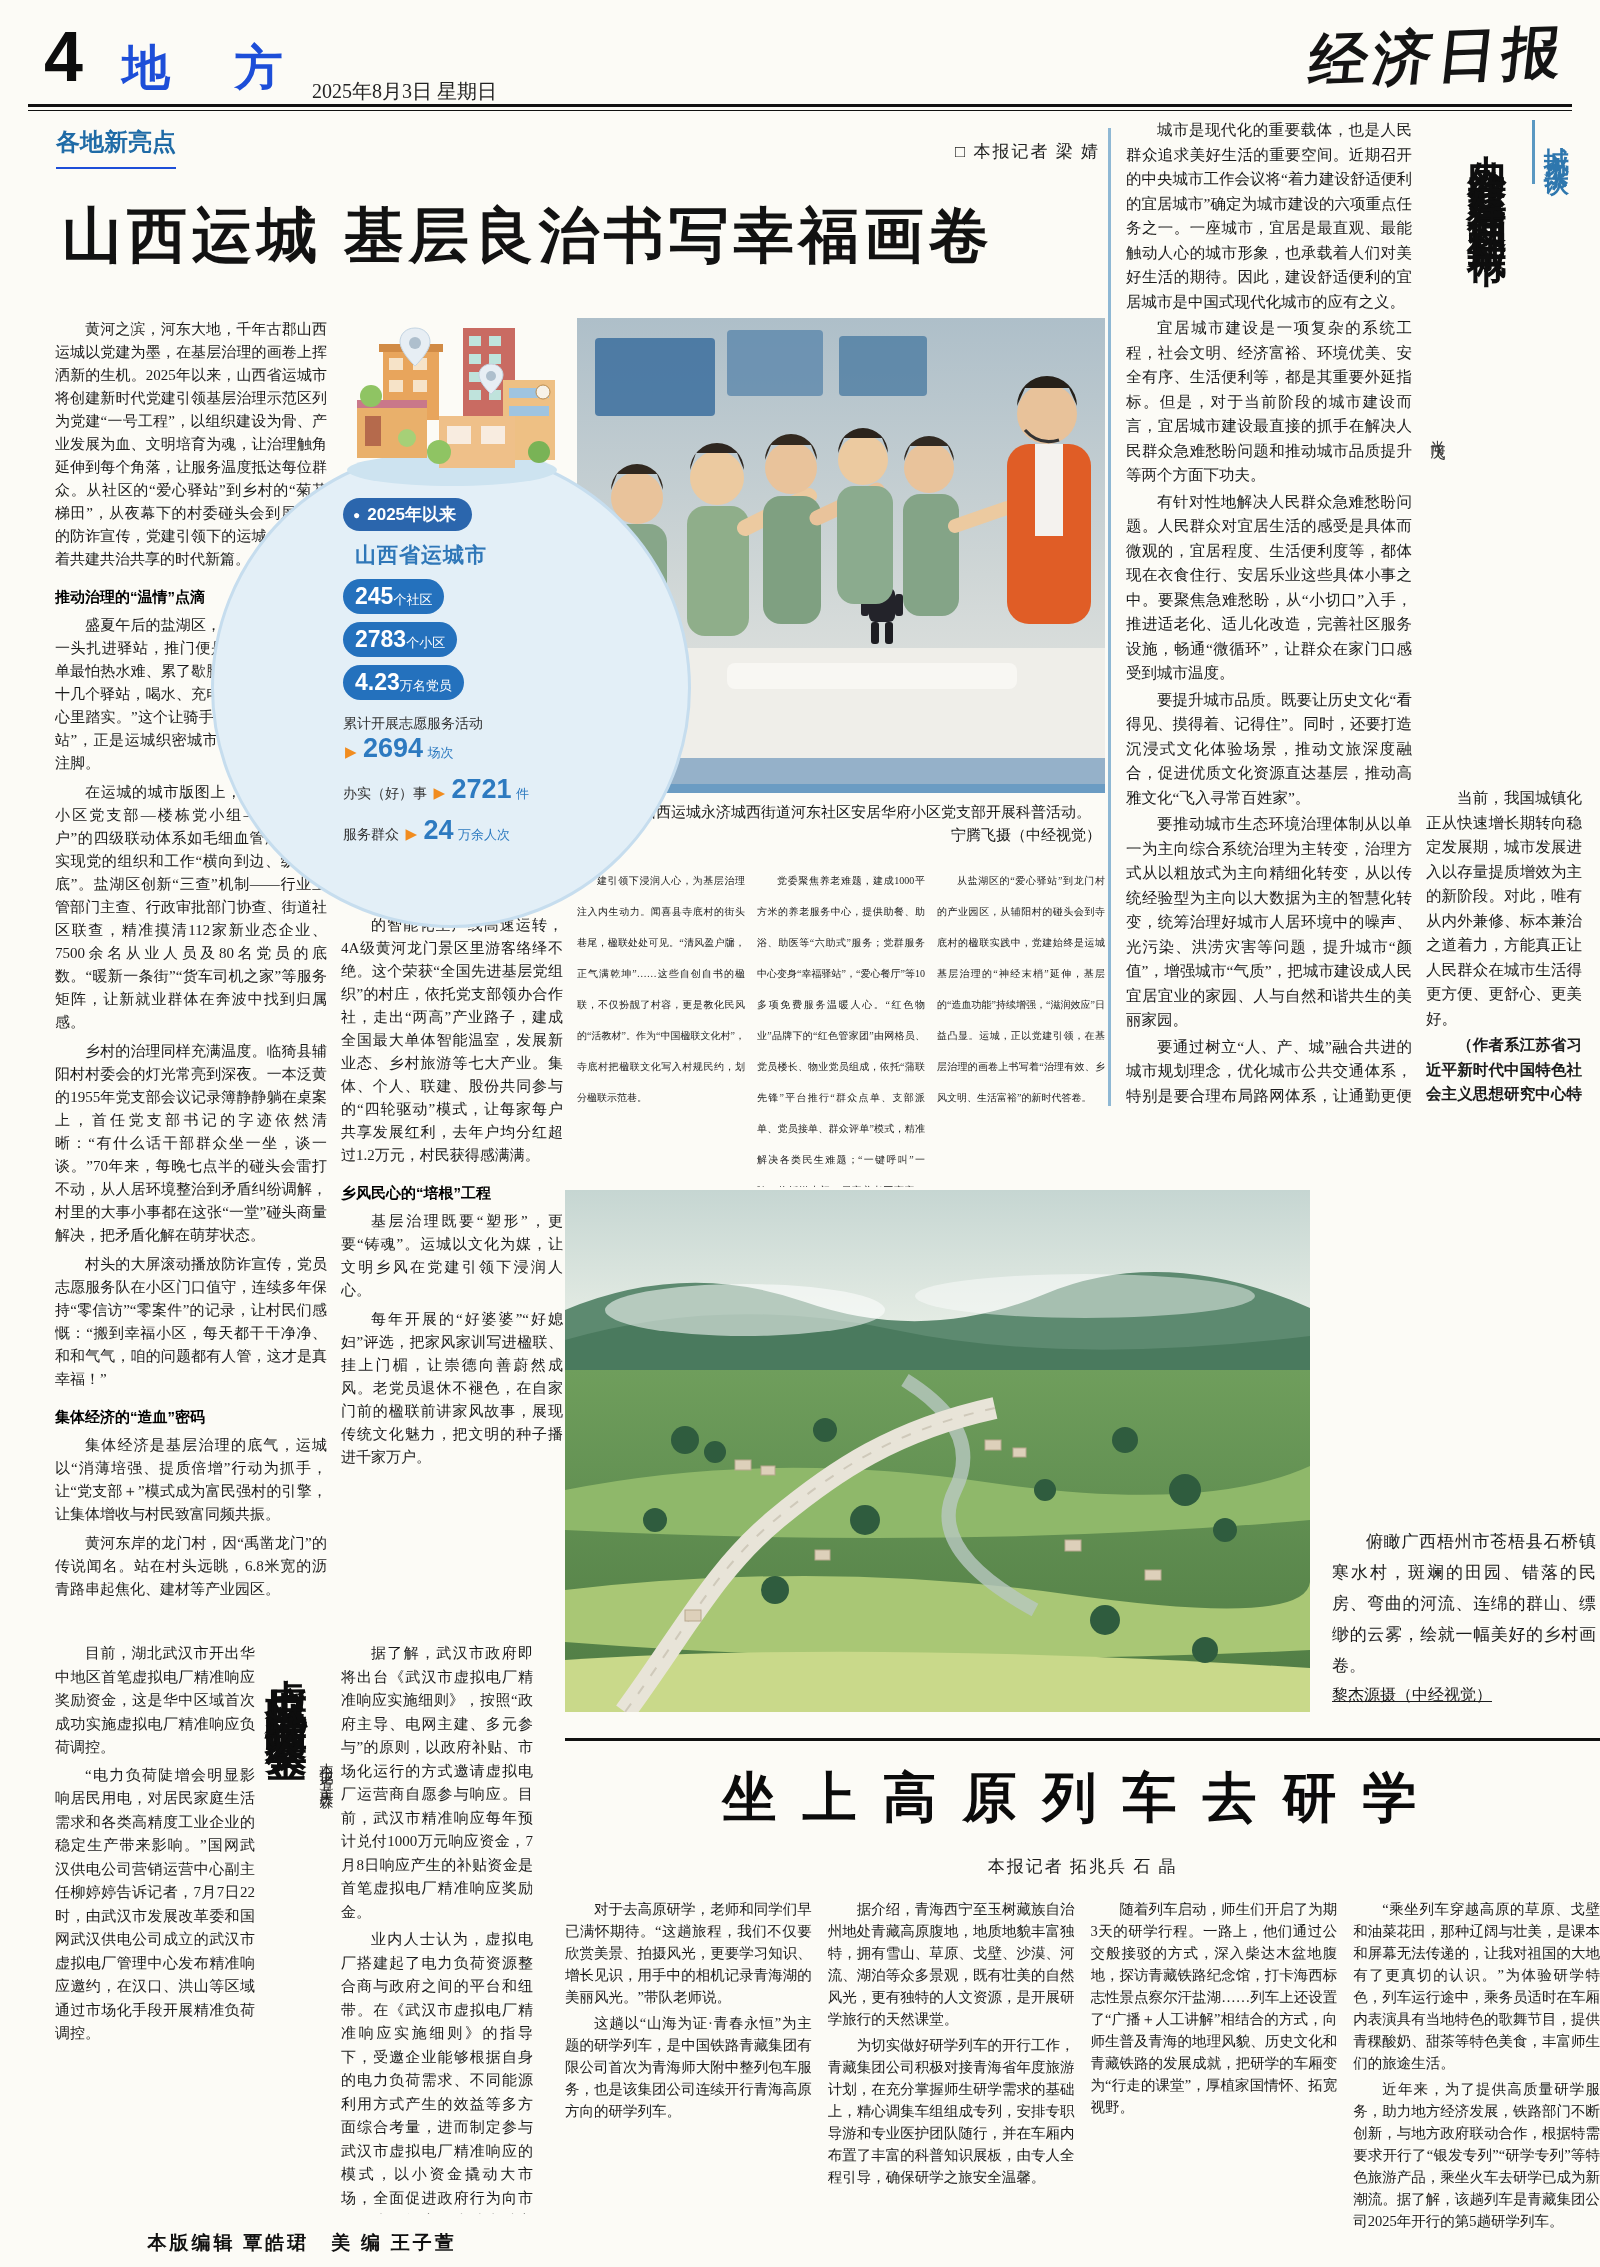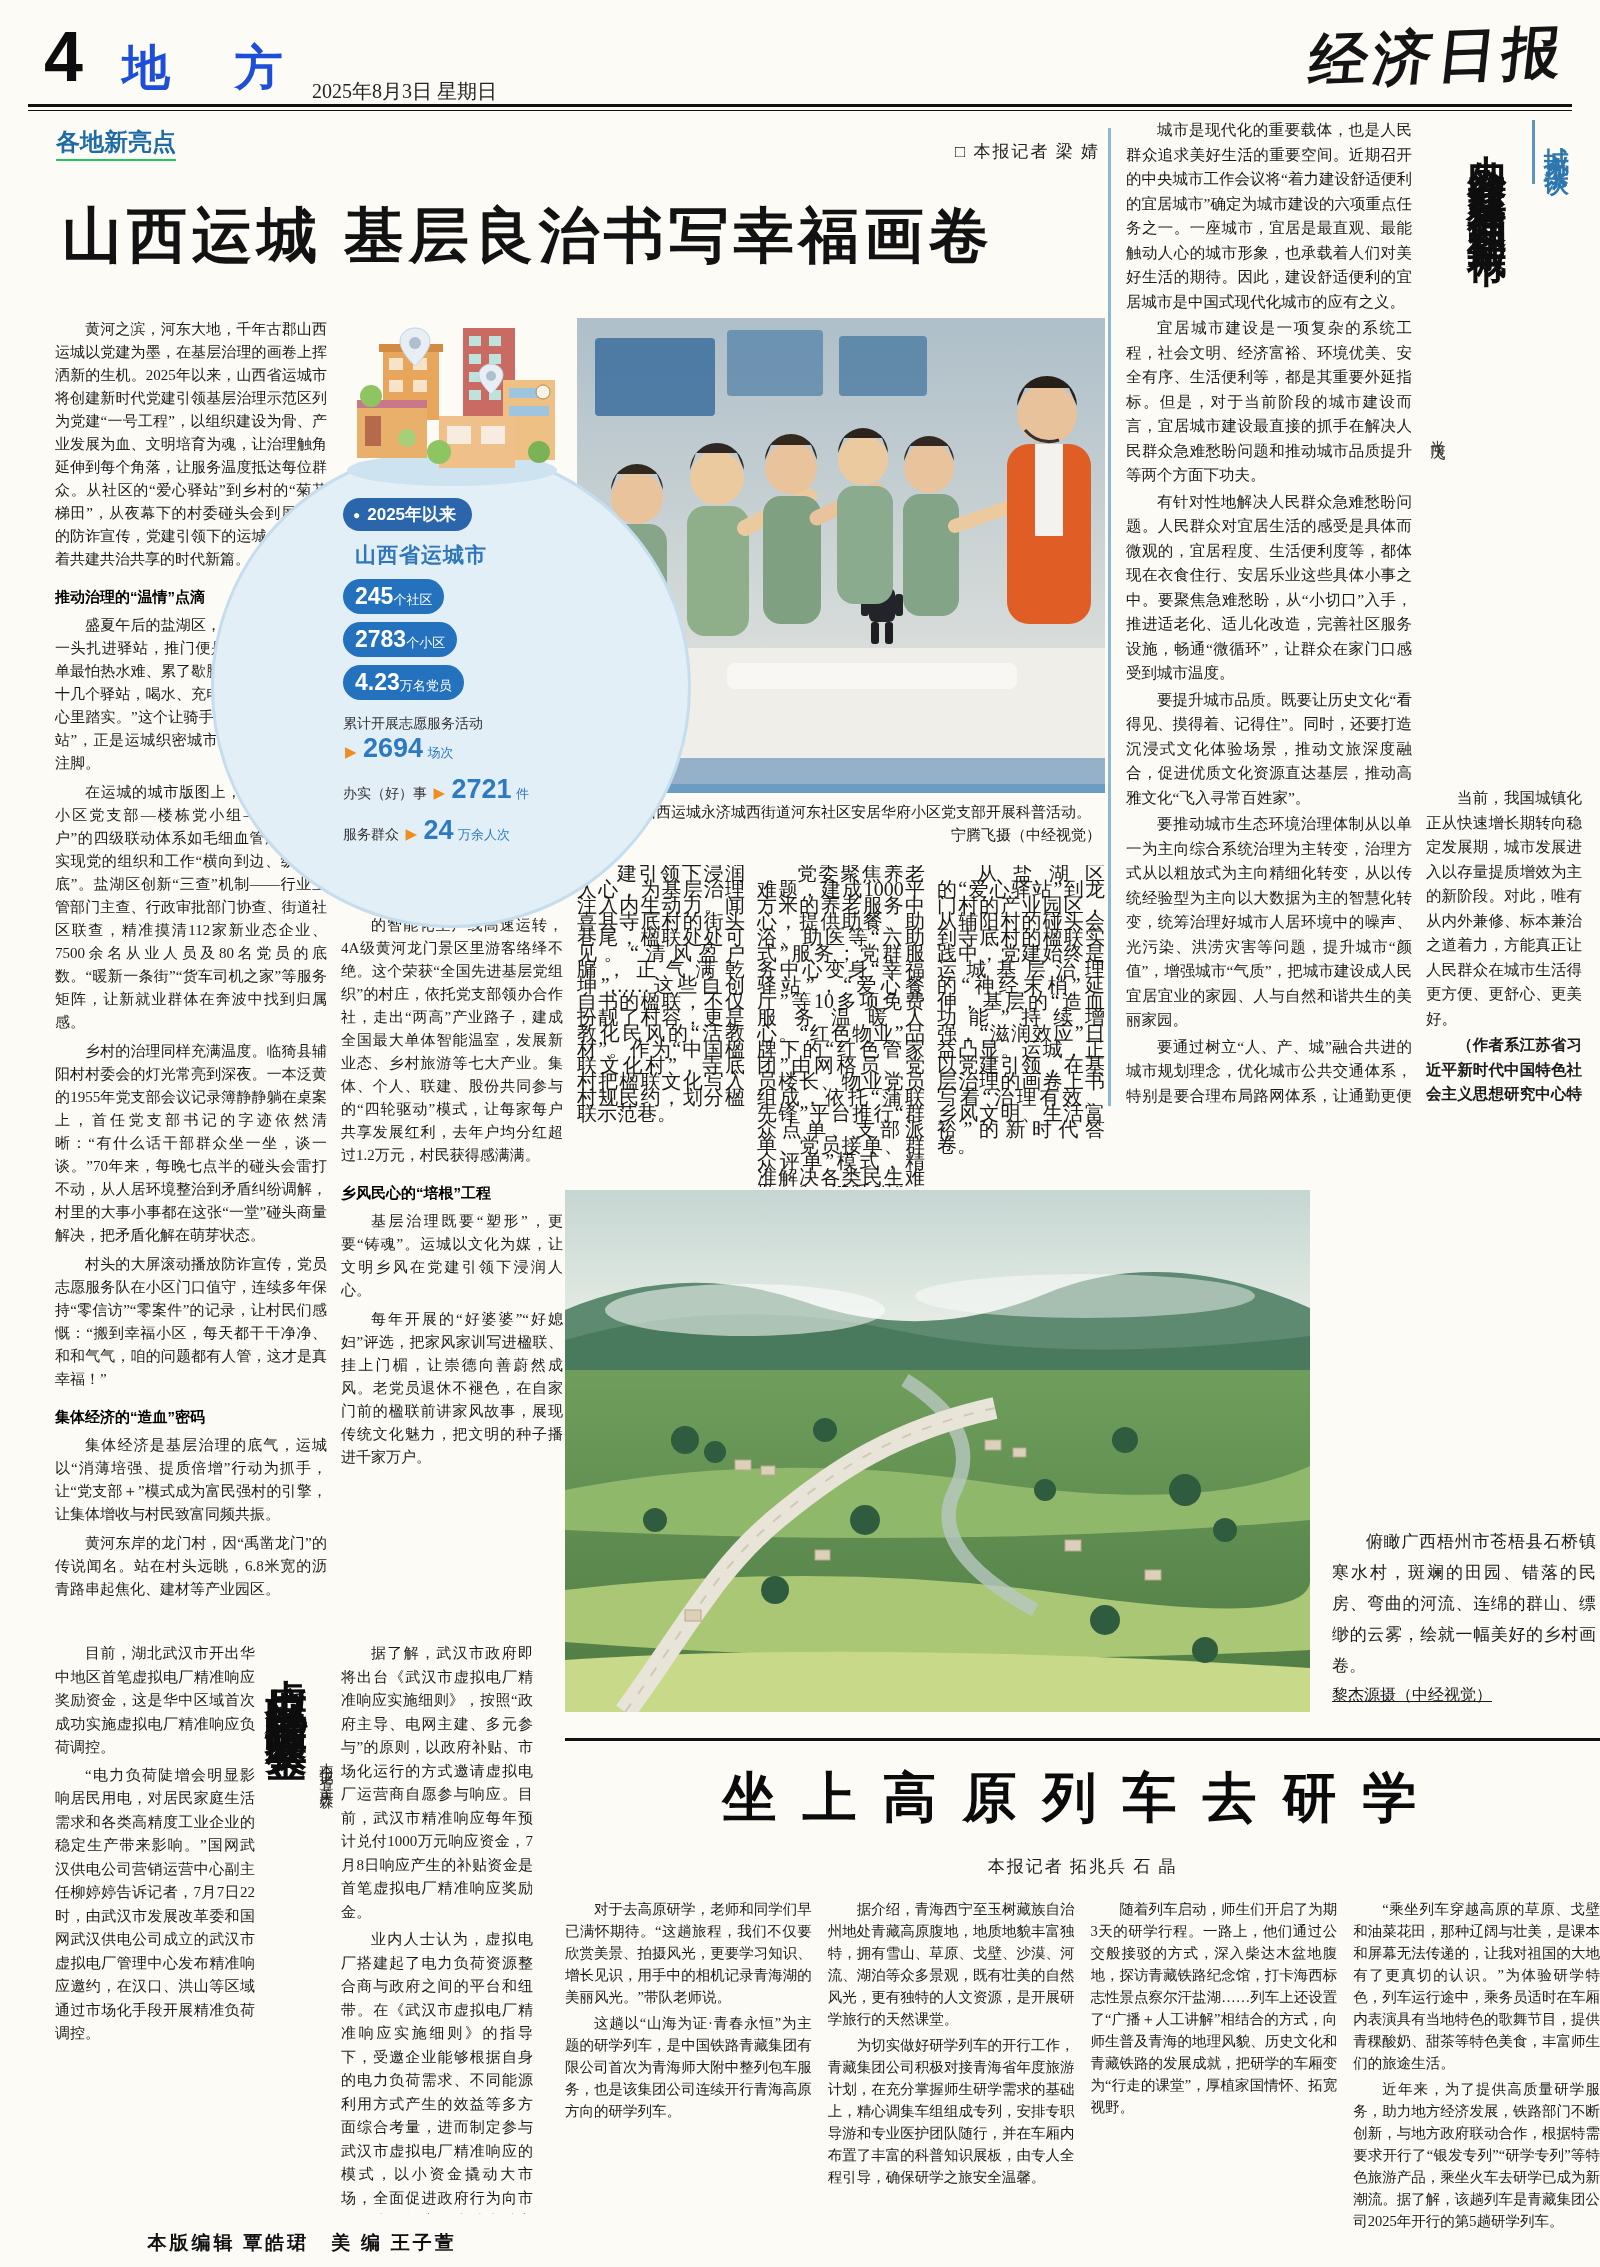--- a/index.html
+++ b/index.html
@@ -14,22 +14,22 @@
             font-weight:bold; font-size:70px; line-height:1; color:#0d0d0d; }
   .pg-section { position:absolute; left:122px; top:36px; font-family:Liberation Mono, monospace;
             font-weight:bold; font-size:48px; letter-spacing:18px; color:#1d4ed8; }
   .pg-date { position:absolute; left:312px; top:78px; font-size:20px; color:#222; }
   .masthead { position:absolute; right:34px; top:18px; font-size:58px; font-weight:bold;
             transform:skewX(-8deg) rotate(-2deg); letter-spacing:6px; color:#141414; }
   .header-rule { position:absolute; left:28px; top:104px; width:1544px; height:7px;
             border-top:3px solid #111; border-bottom:1px solid #111; }
   
   .tag { position:absolute; left:56px; top:126px; font-family:"Liberation Sans",sans-serif;
-         font-weight:bold; font-size:24px; color:#1f6ba6; padding-bottom:1px;
-         border-bottom:2px solid #22c55e; }
+         font-weight:bold; font-size:24px; color:#1f6ba6; padding-bottom:9px;
+         border-bottom:2px solid #1d4ed8; }
   .main-byline { position:absolute; left:600px; top:140px; width:500px; text-align:right;
          font-size:17px; color:#222; letter-spacing:2px; }
   .main-headline { position:absolute; left:62px; top:196px; width:1040px; white-space:nowrap;
          font-family:"Liberation Sans",sans-serif; font-weight:900; font-size:60px;
          letter-spacing:5px; color:#121212; }
   .main-body { position:absolute; left:55px; top:318px; width:1050px; display:flex; gap:14px; }
   .mcol p { font-size:15px; line-height:23px; text-align:justify; text-indent:2em; margin-bottom:6px; }
   .mc1 { width:272px; height:1300px; overflow:hidden; }
   .mc2 { width:222px; }
   .mc2-text { height:698px; overflow:hidden; }
@@ -61,21 +61,21 @@
   .stat .sunit { font-size:13px; color:#2d7ac0; }
   
   .photo1 { width:528px; }
   .photo1 svg { display:block; }
   .photo1-bar { width:528px; height:9px; background:#6b9cc3; }
   .caption1 { padding:8px 4px 0; font-size:15.5px; line-height:24px; text-align:justify;
          text-indent:2em; height:66px; overflow:hidden; }
   .credit { float:right; font-size:15px; }
   .photo-cols { display:flex; gap:12px; margin-top:6px; }
   .photo-cols .pcol { width:168px; height:322px; overflow:hidden; }
-  .photo-cols p { font-size:20px; line-height:16px; text-align:justify; text-indent:2em; margin-bottom:4px; }
+  .photo-cols p { font-size:10px; line-height:31px; text-align:justify; text-indent:2em; margin-bottom:4px; }
   
   .divider-v { position:absolute; left:1108px; top:128px; width:3px; height:978px; background:#8fb8d4; }
   
   .essay { position:absolute; left:1126px; top:118px; width:456px; }
   .essay-flex { display:flex; gap:14px; }
   .essay-c1 { width:286px; height:988px; overflow:hidden; }
   .essay p { font-size:15.5px; line-height:24.5px; text-align:justify; text-indent:2em; margin-bottom:2px; }
   .essay-right { width:156px; position:relative; }
   .essay-titleblock { position:relative; height:668px; }
   .essay-label { position:absolute; right:2px; top:2px; writing-mode:vertical-rl;

